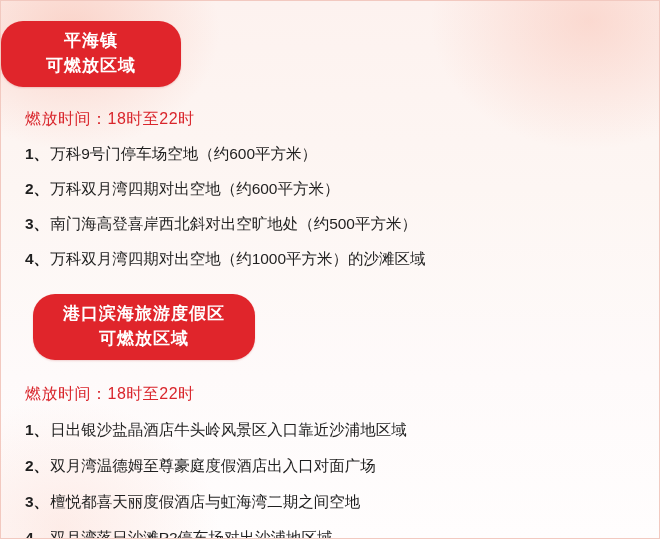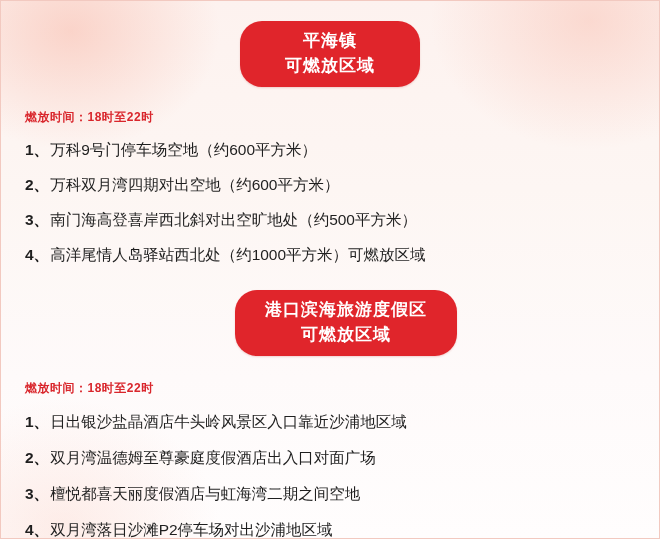--- a/index.html
+++ b/index.html
@@ -46,21 +46,20 @@
     pointer-events: none;
   }
   .content {
     position: relative;
     z-index: 2;
     padding: 0;
   }
 
   .badge-wrap {
     display: flex;
-    justify-content: center;
   }
   .badge {
     background: #e0252b;
     color: #ffffff;
     border-radius: 22px;
     text-align: center;
     line-height: 1.45;
     font-size: 17px;
     font-weight: bold;
     letter-spacing: 1px;
@@ -71,22 +70,22 @@
   .badge .l1, .badge .l2 {
     display: block;
     white-space: nowrap;
   }
 
   .sec-1 .badge-wrap { margin-top: 20px; }
   .sec-2 .badge-wrap { margin-top: 24px; margin-left: 32px; }
 
   .time-line {
     color: #d9262c;
-    font-size: 12px;
-    font-weight: bold;
+    font-size: 16px;
+    font-weight: normal;
     margin: 22px 0 0 24px;
     letter-spacing: 0.5px;
   }
   .sec-2 .time-line { margin-top: 24px; }
 
   ul.items {
     list-style: none;
     margin: 0;
     padding: 0 24px 0 24px;
   }
@@ -136,21 +135,21 @@
         <li>
           <span class="num">2、</span>
           <span class="txt">万科双月湾四期对出空地（约600平方米）</span>
         </li>
         <li>
           <span class="num">3、</span>
           <span class="txt">南门海高登喜岸西北斜对出空旷地处（约500平方米）</span>
         </li>
         <li>
           <span class="num">4、</span>
-          <span class="txt">高洋尾情人岛驿站西北处（约1000平方米）可燃放区域</span>
+          <span class="txt">万科双月湾四期对出空地（约1000平方米）的沙滩区域</span>
         </li>
       </ul>
     </div>
 
     <div class="sec-2">
       <div class="badge-wrap">
         <div class="badge">
           <span class="l1">港口滨海旅游度假区</span>
           <span class="l2">可燃放区域</span>
         </div>

